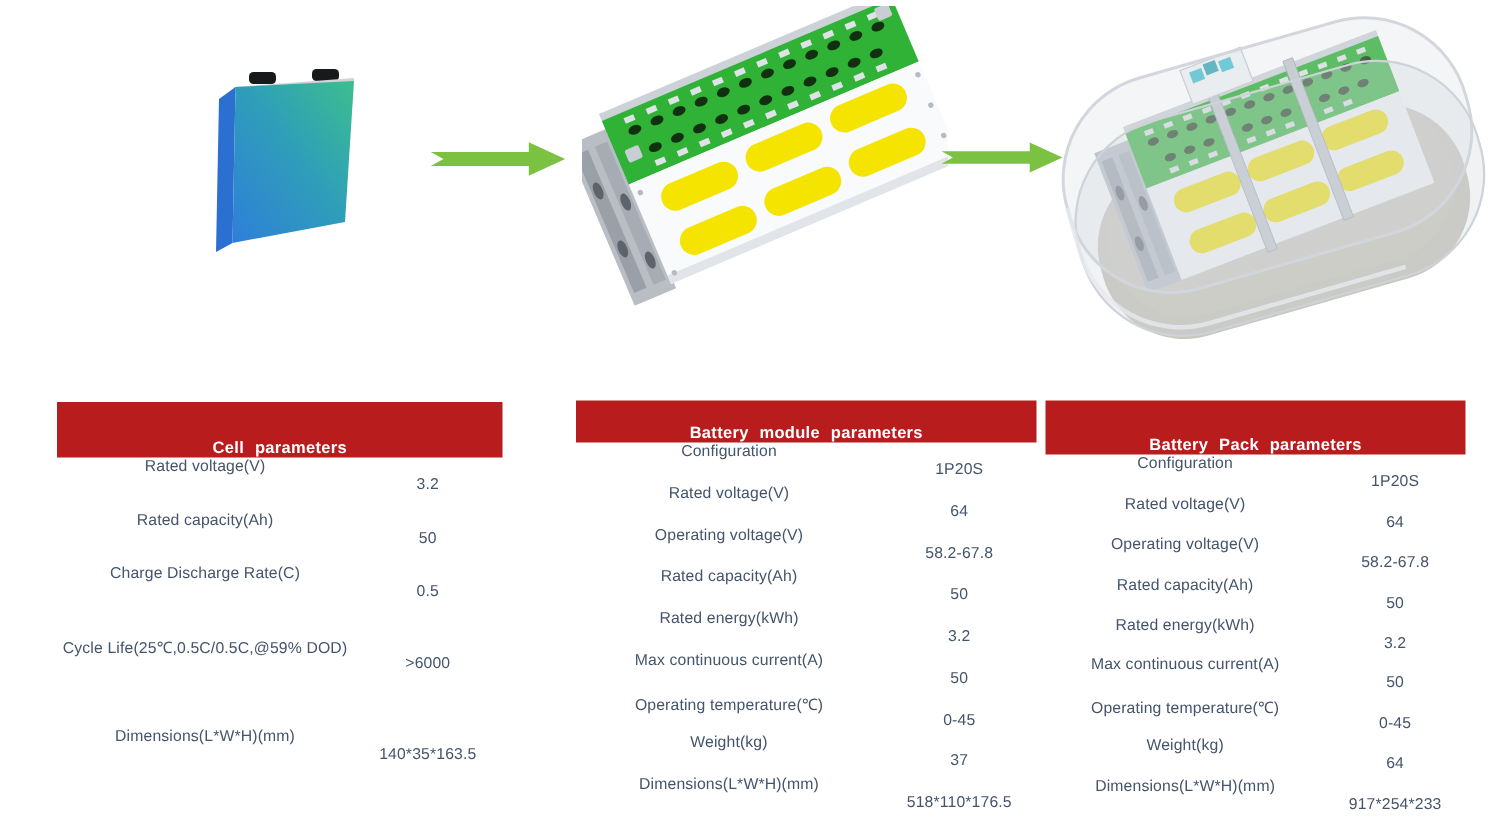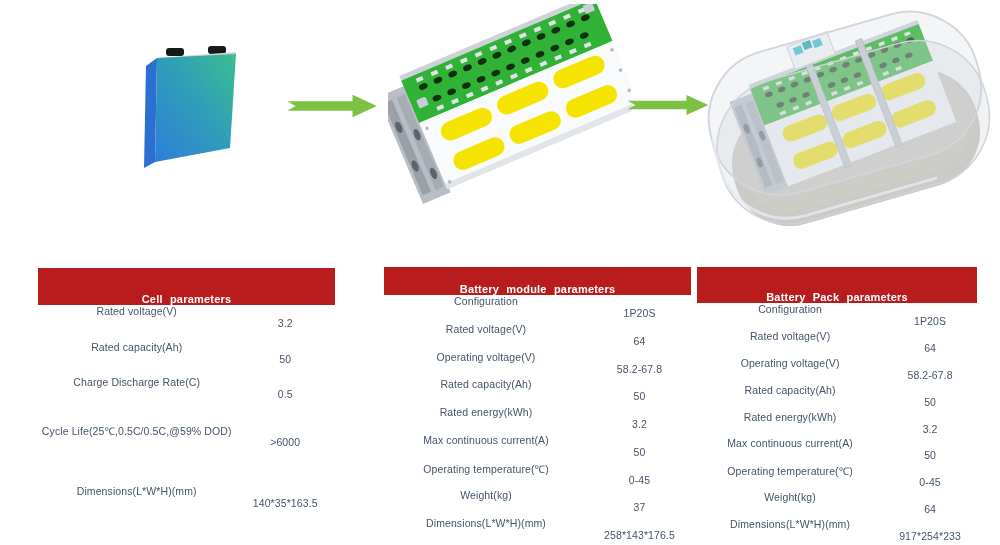--- a/index.html
+++ b/index.html
@@ -305,21 +305,21 @@
       <div class="row eq">
         <span class="lbl">Operating temperature(℃)</span>
         <span class="val">0-45</span>
       </div>
       <div class="row eq">
         <span class="lbl">Weight(kg)</span>
         <span class="val">37</span>
       </div>
       <div class="row eq">
         <span class="lbl">Dimensions(L*W*H)(mm)</span>
-        <span class="val">258*143*176.5</span>
+        <span class="val">518*110*176.5</span>
       </div>
     </div>
   </div>
 
   <div class="tbl" id="t3">
     <div class="tbl-head">
       <span>Battery Pack parameters</span>
     </div>
     <div class="tbl-body">
       <div class="row eq">

